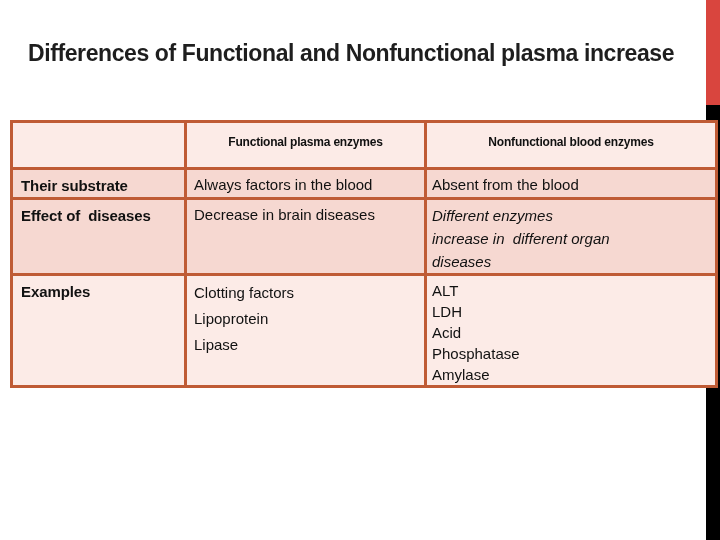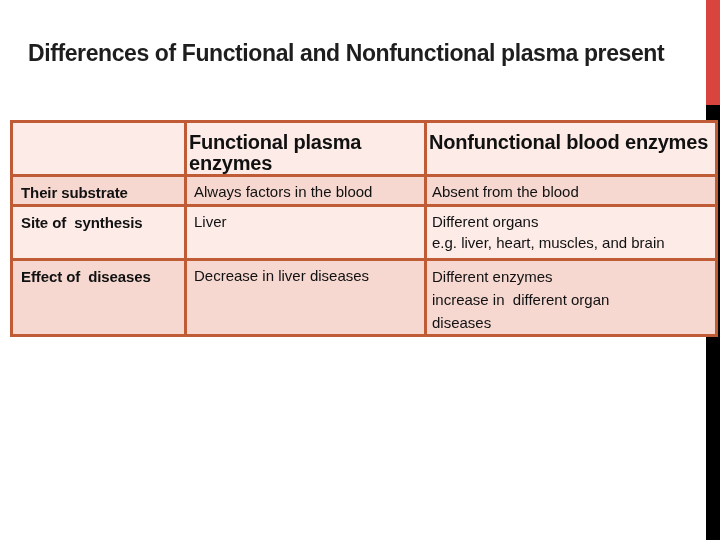--- a/index.html
+++ b/index.html
@@ -46,50 +46,50 @@
     line-height:21px;
     overflow:hidden;
   }
   .cmp-table .c1{width:167px;margin-top:21px;}
   .cmp-table .c2{width:233px;}
   .cmp-table .c3{width:284px;}
   tr.light td, tr.light th{background:#fcebe7;}
   tr.dark td, tr.dark th{background:#f6d8d1;}
   .cmp-table th{
     font-weight:bold;
-    font-size:20px;
-    text-align:left;
+    font-size:12px;
+    text-align:center;
     padding:9px 2px 0 2px;
     letter-spacing:-0.2px;
   }
   .cmp-table td.label{
     font-weight:bold;
     padding:5px 4px 0 8px;
     letter-spacing:-0.1px;
   }
   .cmp-table td.val2{padding:4px 2px 0 7px;}
   .cmp-table td.val3{padding:4px 2px 0 5px;margin-left:16px;}
   .pre{white-space:pre;}
-  .lh-lg .pre{line-height:23px;}
+  .lh-lg .pre{line-height:23px;font-style:italic;}
   .lh-xl .pre{line-height:26px;}
   tr.r-header{height:47px;}
   tr.r-substrate{height:30px;}
   tr.r-synthesis{height:54px;}
   tr.r-diseases{height:71px;}
   tr.r-examples{height:110px;}
 </style>
 </head>
 <body>
 
 <div class="slide">
 
   <div class="accent-red"></div>
   <div class="accent-black"></div>
 
-  <h1 class="title">Differences of Functional and Nonfunctional plasma present</h1>
+  <h1 class="title">Differences of Functional and Nonfunctional plasma increase</h1>
 
   <table class="cmp-table">
     <thead>
       <tr class="light r-header">
         <th class="c1"></th>
         <th class="c2">Functional plasma enzymes</th>
         <th class="c3">Nonfunctional blood enzymes</th>
       </tr>
     </thead>
     <tbody>
@@ -97,41 +97,46 @@
         <td class="c1 label">
             <div class="pre">Their substrate</div>
           </td>
         <td class="c2 val2">
             <div class="pre">Always factors in the blood</div>
           </td>
         <td class="c3 val3">
             <div class="pre">Absent from the blood</div>
           </td>
       </tr>
-      <tr class="light r-synthesis">
-        <td class="c1 label">
-            <div class="pre">Site of  synthesis</div>
-          </td>
-        <td class="c2 val2">
-            <div class="pre">Liver</div>
-          </td>
-        <td class="c3 val3">
-            <div class="pre">Different organs
-e.g. liver, heart, muscles, and brain</div>
-          </td>
-      </tr>
       <tr class="dark r-diseases">
         <td class="c1 label">
             <div class="pre">Effect of  diseases</div>
           </td>
         <td class="c2 val2">
-            <div class="pre">Decrease in liver diseases</div>
+            <div class="pre">Decrease in brain diseases</div>
           </td>
         <td class="c3 val3 lh-lg">
             <div class="pre">Different enzymes
 increase in  different organ
 diseases</div>
+          </td>
+      </tr>
+      <tr class="light r-examples">
+        <td class="c1 label">
+            <div class="pre">Examples</div>
+          </td>
+        <td class="c2 val2 lh-xl">
+            <div class="pre">Clotting factors
+Lipoprotein
+Lipase</div>
+          </td>
+        <td class="c3 val3">
+            <div class="pre">ALT
+LDH
+Acid
+Phosphatase
+Amylase</div>
           </td>
       </tr>
     </tbody>
   </table>
 
 </div>
 
 </body></html>

